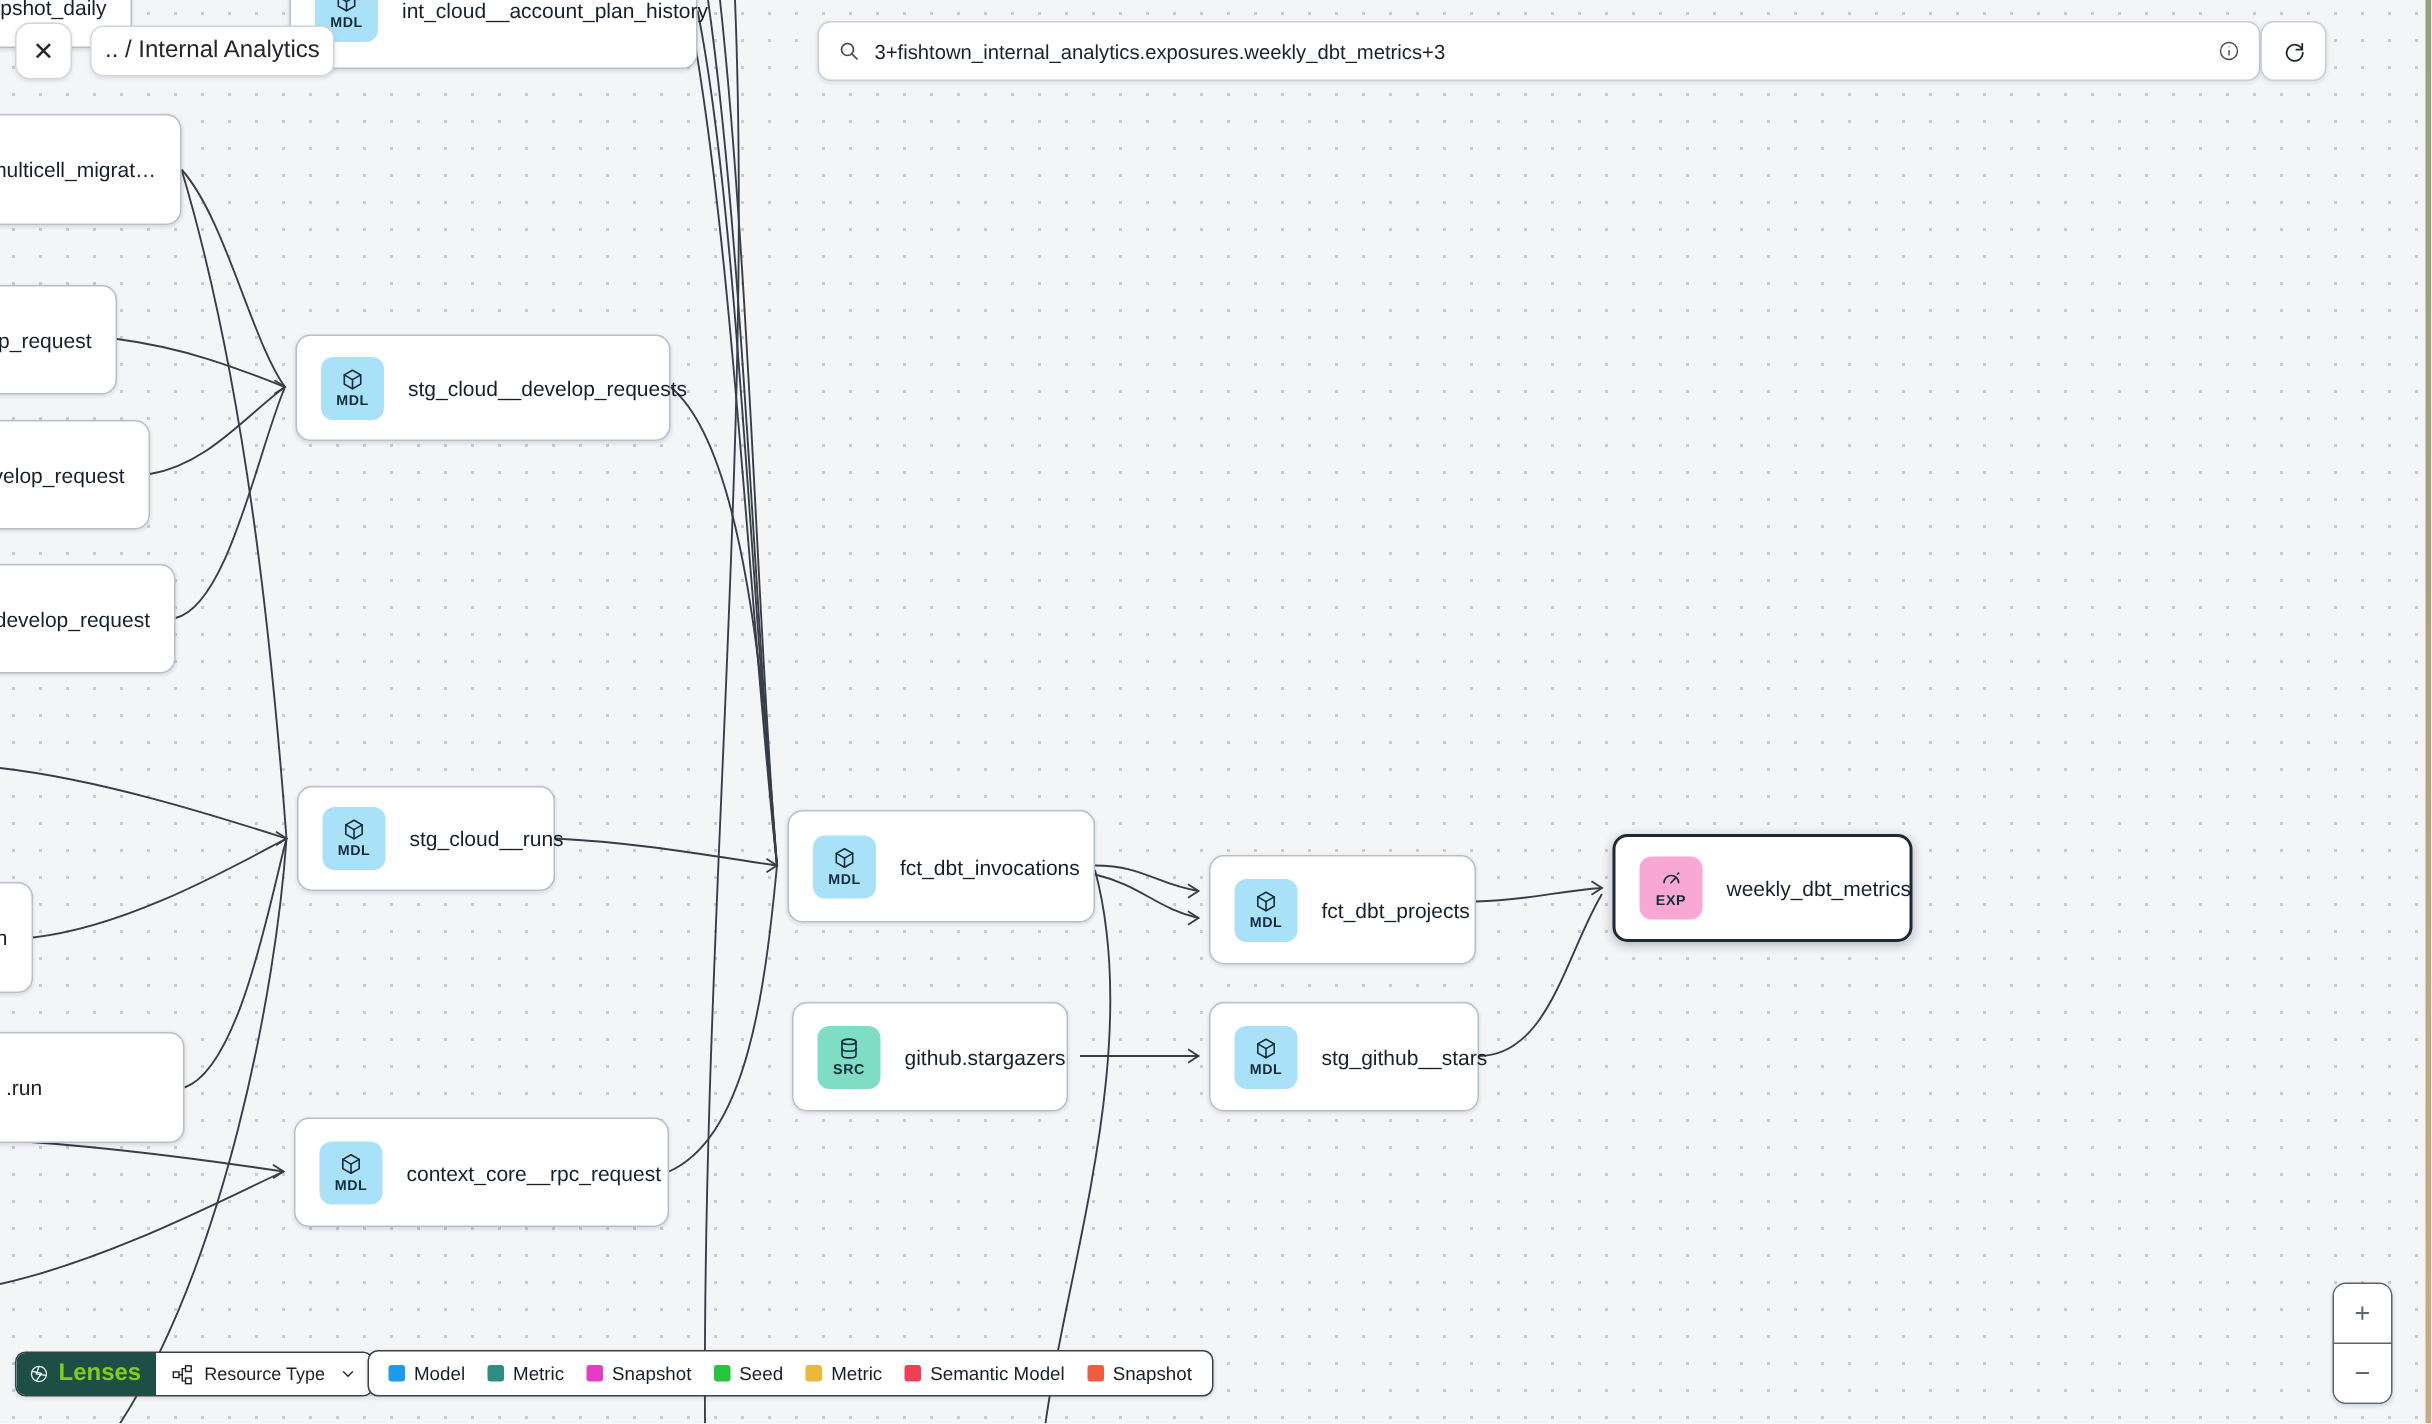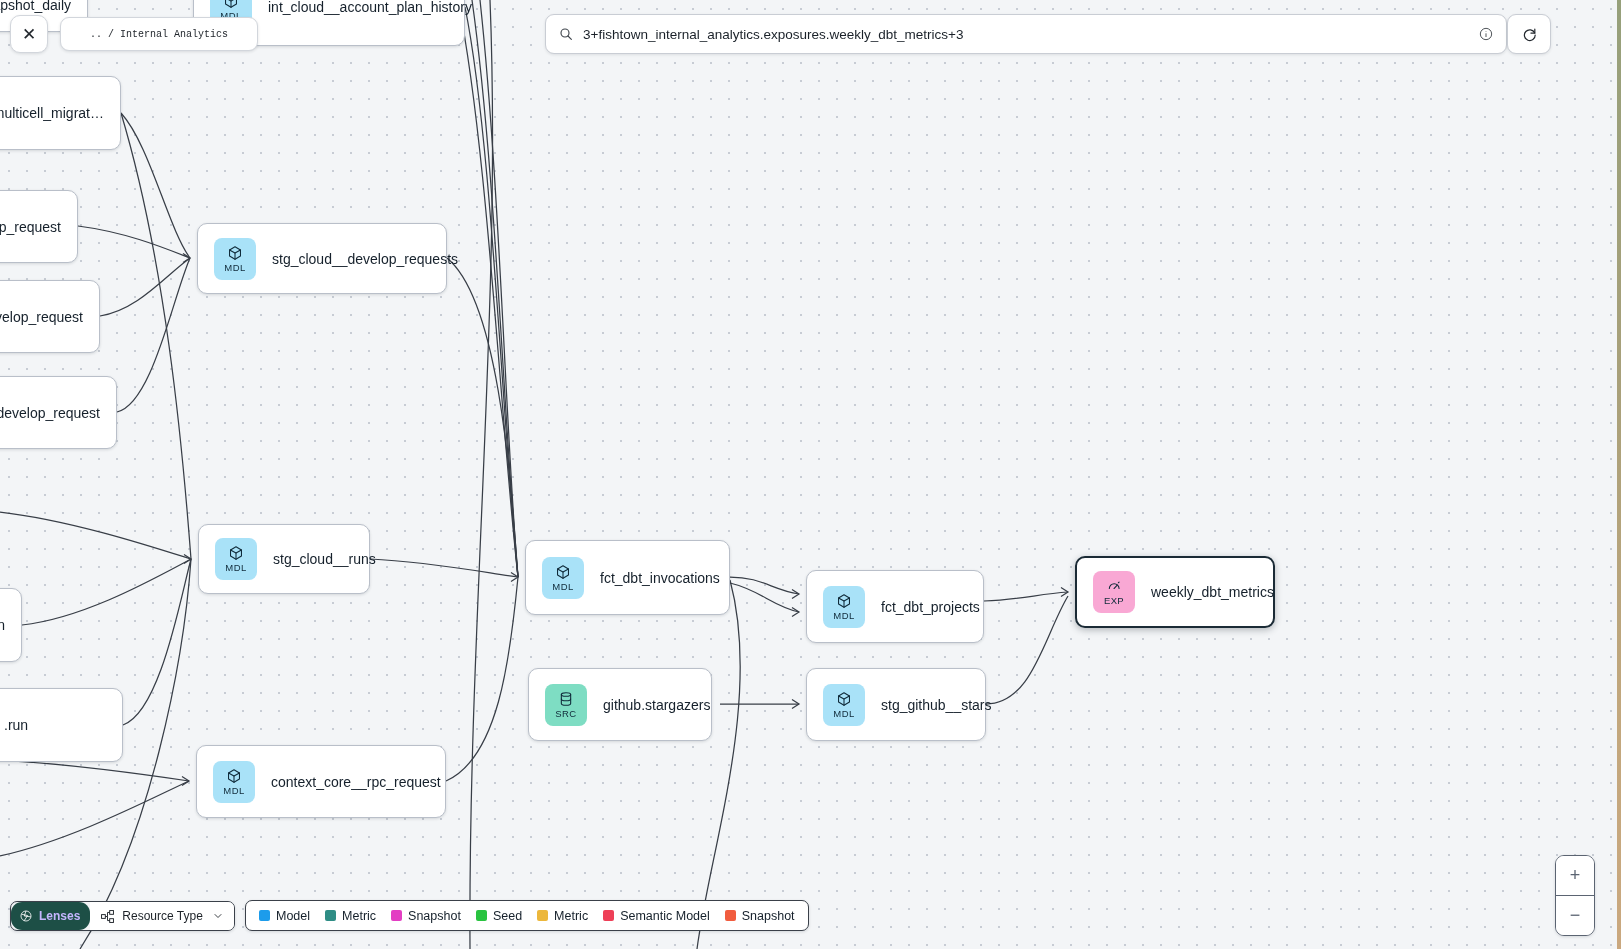--- a/index.html
+++ b/index.html
@@ -24,35 +24,35 @@
     box-shadow:0 1px 3px rgba(22,32,44,.14);
   }
   .node.selected { border:2px solid #1b2b36; box-shadow:0 2px 7px rgba(22,32,44,.3); }
   .node.cut-right { justify-content:flex-end; }
   .node .badge {
     width:42px; height:42px; border-radius:8px; flex:0 0 auto;
     display:flex; flex-direction:column; align-items:center; justify-content:center;
     margin-right:16px; color:#102b3a;
   }
   .node .badge svg { width:16px; height:16px; stroke:#102b3a; fill:none; stroke-width:1.6; stroke-linejoin:round; stroke-linecap:round; }
-  .node .badge .badge-label { font-size:9.5px; font-weight:normal; letter-spacing:.4px; margin-top:1px; }
+  .node .badge .badge-label { font-size:9.5px; font-weight:bold; letter-spacing:.4px; margin-top:1px; }
   .node .node-label { font-size:14px; color:#15202b; white-space:nowrap; }
 
   
   .btn-close {
     position:absolute; left:10px; top:15px; width:38px; height:38px; z-index:5;
     background:#fff; border:1px solid #d2d6dc; border-radius:10px;
     display:flex; align-items:center; justify-content:center;
     font-size:17px; color:#23282e; box-shadow:0 1px 3px rgba(22,32,44,.12); cursor:pointer;
   }
   .breadcrumb {
-    position:absolute; left:60px; top:17px; height:34px; z-index:5; padding:0 29px;
+    position:absolute; left:60px; top:17px; height:34px; z-index:5; padding:0 9px;
     background:#fff; border:1px solid #d2d6dc; border-radius:9px;
-    display:flex; align-items:center; font-size:10px; color:#22272d;
-    box-shadow:0 1px 3px rgba(22,32,44,.12); cursor:pointer; white-space:nowrap;font-family:Liberation Mono, monospace;
+    display:flex; align-items:center; font-size:16px; color:#22272d;
+    box-shadow:0 1px 3px rgba(22,32,44,.12); cursor:pointer; white-space:nowrap;
   }
   .searchbar {
     position:absolute; left:533px; top:14px; width:962px; height:40px; z-index:5;
     background:#fff; border:1px solid #c9cdd4; border-radius:9px;
     display:flex; align-items:center; padding:0 12px; box-shadow:0 1px 3px rgba(22,32,44,.1);margin-left:12px;
   }
   .searchbar svg.mag { width:16px; height:16px; stroke:#3f454c; fill:none; stroke-width:1.7; stroke-linecap:round; flex:0 0 auto; }
   .searchbar input {
     flex:1; border:none; outline:none; background:transparent;
     font-family:"Liberation Sans", sans-serif; font-size:13.5px; color:#1a2129; margin-left:9px;
@@ -67,22 +67,22 @@
   }
   .btn-refresh svg { width:17px; height:17px; stroke:#23282e; fill:none; stroke-width:1.7; stroke-linecap:round; }
 
   
   .lenses-group {
     position:absolute; left:10px; top:901px; height:30px; z-index:5;
     display:flex; border-radius:7px; overflow:hidden;
     border:1px solid #3a4049; box-shadow:0 1px 3px rgba(22,32,44,.15);
   }
   .lenses-btn {
-    background:#1d4f46; color:#c4b5fd; display:flex; align-items:center;
-    padding:0 10px 0 8px; font-size:12px; font-weight:bold; cursor:pointer; white-space:nowrap;border-radius:11px;
+    background:#1d4f46; color:#84cc16; display:flex; align-items:center;
+    padding:0 10px 0 8px; font-size:16px; font-weight:bold; cursor:pointer; white-space:nowrap;
   }
   .lenses-btn svg { width:14px; height:14px; stroke:#fff; fill:none; stroke-width:1.4; margin-right:6px; }
   .resource-type-btn {
     background:#fff; color:#1c2127; display:flex; align-items:center;
     padding:0 10px; font-size:12px; cursor:pointer; white-space:nowrap;
   }
   .resource-type-btn svg.rt { width:15px; height:15px; stroke:#1c2127; fill:none; stroke-width:1.5; margin-right:7px; }
   .resource-type-btn svg.chev { width:12px; height:12px; stroke:#1c2127; fill:none; stroke-width:1.7; margin-left:9px; stroke-linecap:round; }
 
   .legend {

